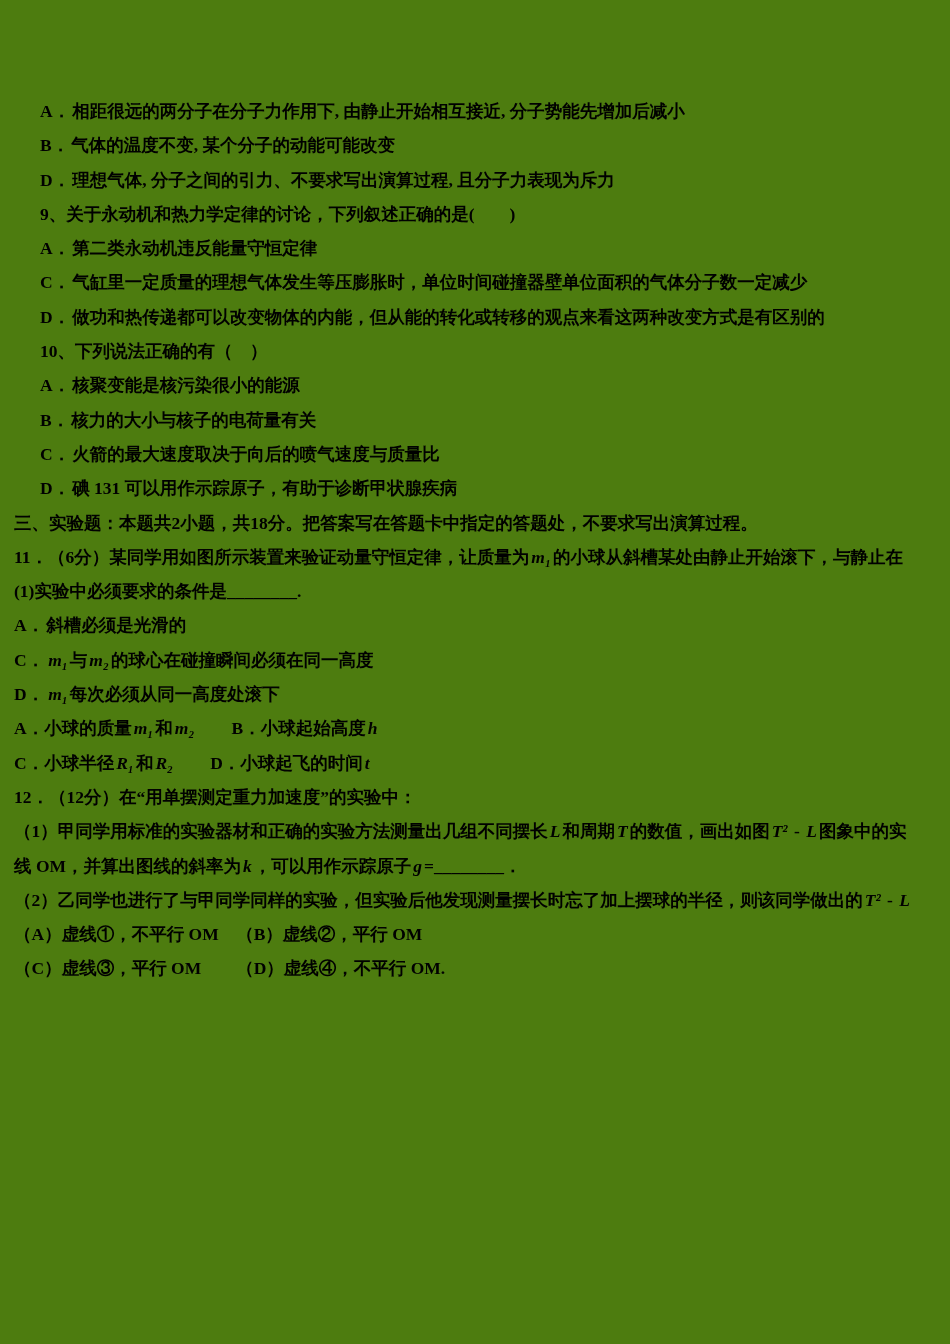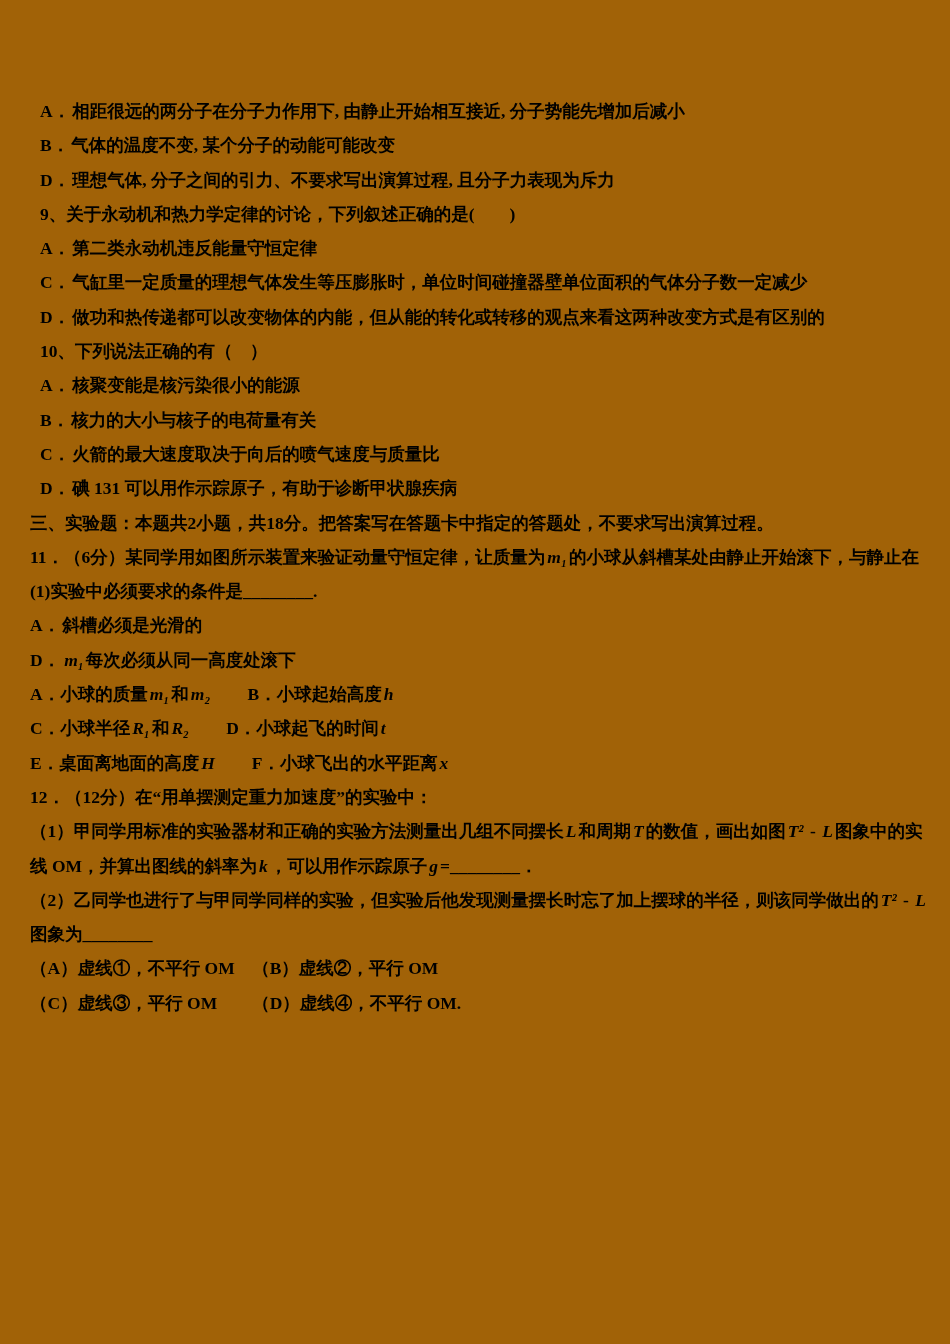--- a/index.html
+++ b/index.html
@@ -1,36 +1,36 @@
 <!DOCTYPE html>
 <html><head>
 <meta charset="utf-8">
 <style>
   html, body { margin: 0; padding: 0; background: #ffffff; }
   .page {
     position: relative;
     width: 950px;
     height: 1344px;
     box-sizing: border-box;
-    background: #a16207;
+    background: #4d7c0f;
     color: #000000;
     font-family: "Liberation Serif", "DejaVu Serif", serif;
     font-weight: bold;
     font-size: 17.5px;
     padding-top: 94px;
     overflow: hidden;
   }
   .line {
     margin: 0;
     line-height: 34.3px;
     height: 34.3px;
     white-space: nowrap;
   }
   .part1 .line { padding-left: 40px; }
-  .part2 .line { padding-left: 30px; }
+  .part2 .line { padding-left: 14px; }
   .var {
     font-style: italic;
     font-family: Liberation Serif, serif;
     margin: 0 2px;
   }
   .lbl { margin-right: 2px; }
 </style>
 </head>
 <body>
 
@@ -62,31 +62,30 @@
   </div>
 
   <div class="part2">
 
     <p class="line">三、实验题：本题共2小题，共18分。把答案写在答题卡中指定的答题处，不要求写出演算过程。</p>
 
     <div>
       <p class="line"><span>11．（6分）某同学用如图所示装置来验证动量守恒定律，让质量为</span><span class="var">m₁</span><span>的小球从斜槽某处由静止开始滚下，与静止在</span></p>
       <p class="line">(1)实验中必须要求的条件是________.</p>
       <p class="line"><span class="lbl">A．</span><span><span>斜槽必须是光滑的</span></span></p>
+      <p class="line"><span class="lbl">C．</span><span><span class="var">m₁</span><span>与</span><span class="var">m₂</span><span>的球心在碰撞瞬间必须在同一高度</span></span></p>
       <p class="line"><span class="lbl">D．</span><span><span class="var">m₁</span><span>每次必须从同一高度处滚下</span></span></p>
       <p class="line"><span>A．小球的质量</span><span class="var">m₁</span><span>和</span><span class="var">m₂</span><span>　　B．小球起始高度</span><span class="var">h</span></p>
       <p class="line"><span>C．小球半径</span><span class="var">R₁</span><span>和</span><span class="var">R₂</span><span>　　D．小球起飞的时间</span><span class="var">t</span></p>
-      <p class="line"><span>E．桌面离地面的高度</span><span class="var">H</span><span>　　F．小球飞出的水平距离</span><span class="var">x</span></p>
     </div>
 
     <div>
       <p class="line">12．（12分）在“用单摆测定重力加速度”的实验中：</p>
       <p class="line"><span>（1）甲同学用标准的实验器材和正确的实验方法测量出几组不同摆长</span><span class="var">L</span><span>和周期</span><span class="var">T</span><span>的数值，画出如图</span><span class="var">T²</span><span> - </span><span class="var">L</span><span>图象中的实</span></p>
       <p class="line"><span>线 OM，并算出图线的斜率为</span><span class="var">k</span><span>，可以用作示踪原子</span><span class="var">g</span><span>=________．</span></p>
       <p class="line"><span>（2）乙同学也进行了与甲同学同样的实验，但实验后他发现测量摆长时忘了加上摆球的半径，则该同学做出的</span><span class="var">T²</span><span> - </span><span class="var">L</span></p>
-      <p class="line">图象为________</p>
       <p class="line">（A）虚线①，不平行 OM　（B）虚线②，平行 OM</p>
       <p class="line">（C）虚线③，平行 OM　　（D）虚线④，不平行 OM.</p>
     </div>
 
   </div>
 
 </div>
 
 </body></html>

